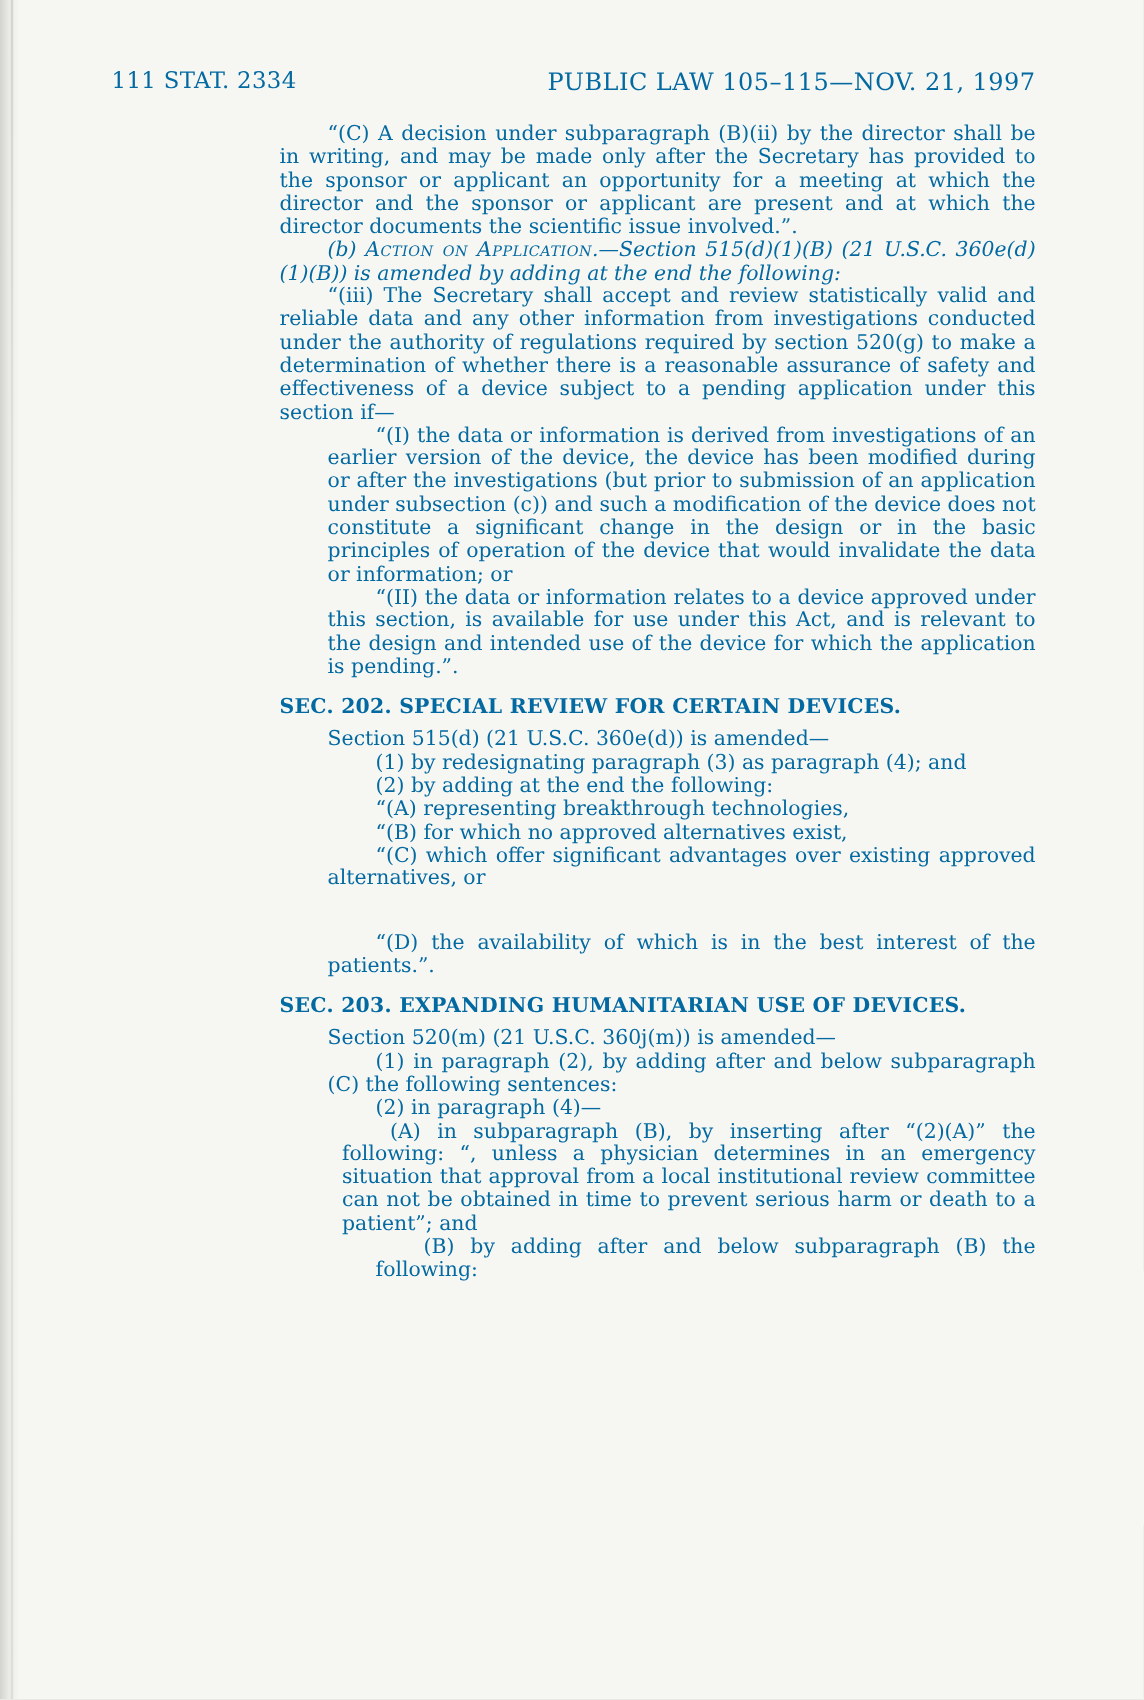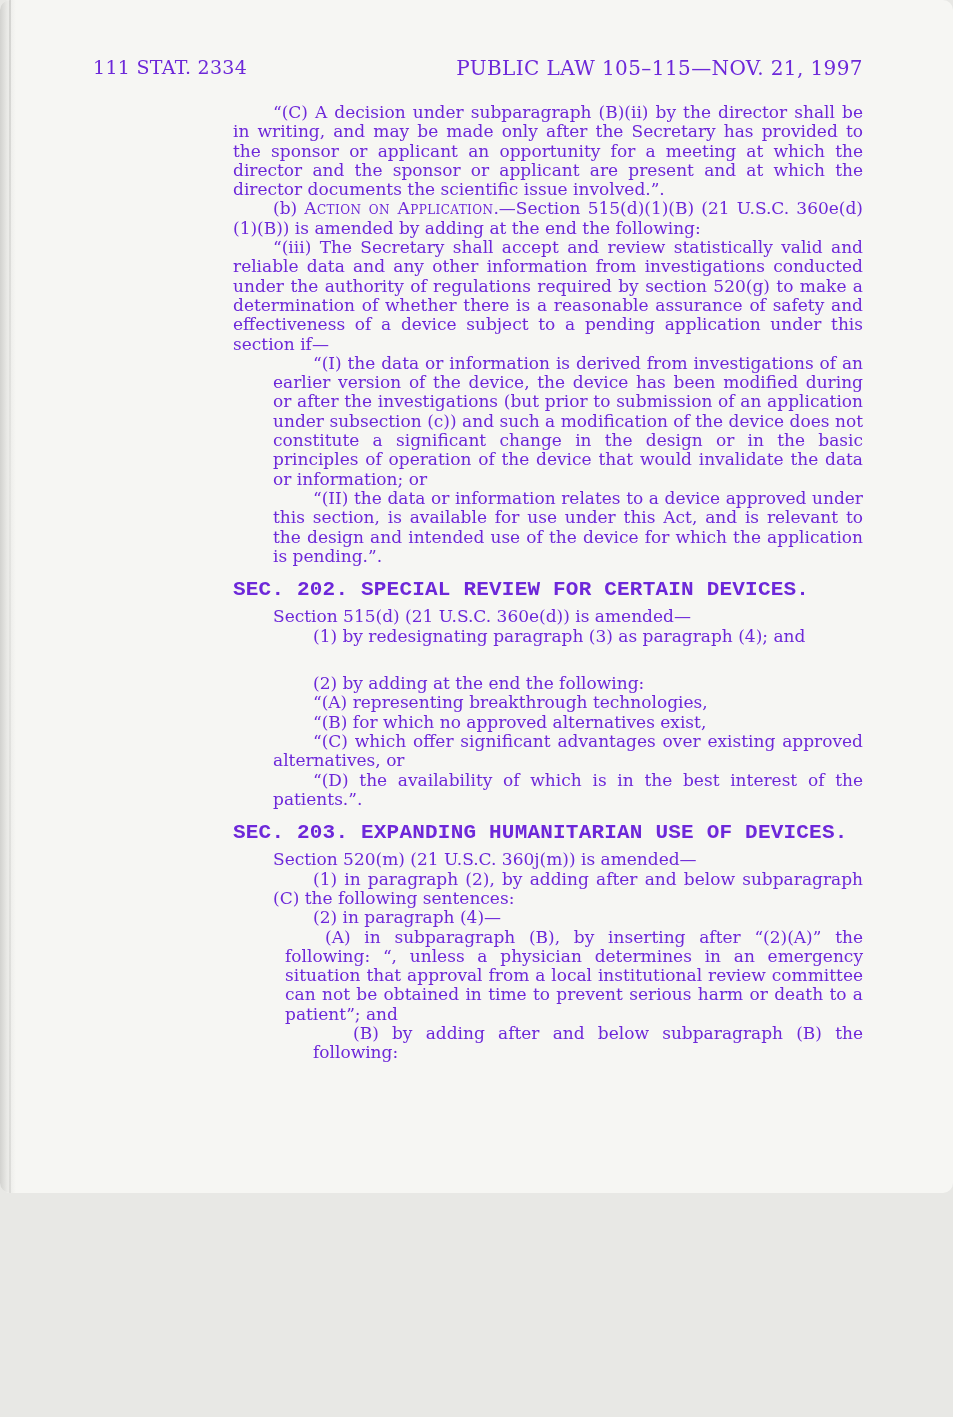--- a/index.html
+++ b/index.html
@@ -1,24 +1,23 @@
 <!DOCTYPE html>
 <html><head>
 <meta charset="utf-8">
 <style>
   html, body { margin: 0; padding: 0; background: #e8e8e5; }
   .page {
     position: relative;
     width: 953px;
-    height: 1193px;
+    height: 1416px;
     background: #f6f6f3;
     overflow: hidden;
     font-family: "DejaVu Serif", serif;
-    color: #6d28d9;
-    border-radius: 10px;
+    color: #0369a1;
   }
   .scan-edge {
     position: absolute;
     left: 0; top: 0; bottom: 0;
     width: 16px;
     background: linear-gradient(90deg, #d2d2cf 0px, #e9e9e6 7px, #f6f6f3 16px);
   }
   .scan-edge-line {
     position: absolute;
     left: 9px; top: 0; bottom: 0;
@@ -46,54 +45,53 @@
     position: absolute;
     left: 233px; top: 103px;
     width: 630px;
     font-size: 17px;
     line-height: 19.3px;
     text-align: justify;
   }
   .doc-body p { margin: 0; }
   .doc-body p.heading {
     font-weight: bold;
-    font-size: 21px;
+    font-size: 17px;
     letter-spacing: .2px;
     margin-top: 14px;
     margin-bottom: 8px;
     text-align: left;
-    font-family: Liberation Mono, monospace;
   }
   .sc { font-variant: small-caps; letter-spacing: .4px; }
 </style>
 </head>
 <body>
 
 <div class="page">
   <div class="scan-edge"></div>
   <div class="scan-edge-line"></div>
 
   <div class="header-left">111 STAT. 2334</div>
 
   <div class="header-center">PUBLIC LAW 105–115—NOV. 21, 1997</div>
 
   <div class="doc-body">
       <p class="body" style="margin-left: 0px; text-indent: 40px;">“(C) A decision under subparagraph (B)(ii) by the director shall be in writing, and may be made only after the Secretary has provided to the sponsor or applicant an opportunity for a meeting at which the director and the sponsor or applicant are present and at which the director documents the scientific issue involved.”.</p>
-      <p class="body" style="margin-left: 0px; text-indent: 40px;"><span>(b) </span><span class="sc">Action on Application</span><span>.—Section 515(d)(1)(B) (21 U.S.C. 360e(d)(1)(B)) is amended by adding at the end the following:</span></p>
+      <p class="body" style="margin-left: 0px; text-indent: 40px; font-style: italic;"><span>(b) </span><span class="sc">Action on Application</span><span>.—Section 515(d)(1)(B) (21 U.S.C. 360e(d)(1)(B)) is amended by adding at the end the following:</span></p>
       <p class="body" style="margin-left: 0px; text-indent: 40px;">“(iii) The Secretary shall accept and review statistically valid and reliable data and any other information from investigations conducted under the authority of regulations required by section 520(g) to make a determination of whether there is a reasonable assurance of safety and effectiveness of a device subject to a pending application under this section if—</p>
       <p class="body" style="margin-left: 40px; text-indent: 40px;">“(I) the data or information is derived from investigations of an earlier version of the device, the device has been modified during or after the investigations (but prior to submission of an application under subsection (c)) and such a modification of the device does not constitute a significant change in the design or in the basic principles of operation of the device that would invalidate the data or information; or</p>
       <p class="body" style="margin-left: 40px; text-indent: 40px;">“(II) the data or information relates to a device approved under this section, is available for use under this Act, and is relevant to the design and intended use of the device for which the application is pending.”.</p>
       <p class="heading" style="margin-left: 0px;">SEC. 202. SPECIAL REVIEW FOR CERTAIN DEVICES.</p>
       <p class="body" style="margin-left: 0px; text-indent: 40px;">Section 515(d) (21 U.S.C. 360e(d)) is amended—</p>
       <p class="body" style="margin-left: 40px; text-indent: 40px;">(1) by redesignating paragraph (3) as paragraph (4); and</p>
-      <p class="body" style="margin-left: 40px; text-indent: 40px; margin-top: 28px;">(2) by adding at the end the following:</p>
+      <p class="body" style="margin-left: 40px; text-indent: 40px;">(2) by adding at the end the following:</p>
       <p class="body" style="margin-left: 40px; text-indent: 40px;">“(A) representing breakthrough technologies,</p>
       <p class="body" style="margin-left: 40px; text-indent: 40px;">“(B) for which no approved alternatives exist,</p>
       <p class="body" style="margin-left: 40px; text-indent: 40px;">“(C) which offer significant advantages over existing approved alternatives, or</p>
-      <p class="body" style="margin-left: 40px; text-indent: 40px;">“(D) the availability of which is in the best interest of the patients.”.</p>
+      <p class="body" style="margin-left: 40px; text-indent: 40px; margin-top: 34px;">“(D) the availability of which is in the best interest of the patients.”.</p>
       <p class="heading" style="margin-left: 0px;">SEC. 203. EXPANDING HUMANITARIAN USE OF DEVICES.</p>
       <p class="body" style="margin-left: 0px; text-indent: 40px;">Section 520(m) (21 U.S.C. 360j(m)) is amended—</p>
       <p class="body" style="margin-left: 40px; text-indent: 40px;">(1) in paragraph (2), by adding after and below subparagraph (C) the following sentences:</p>
       <p class="body" style="margin-left: 40px; text-indent: 40px;">(2) in paragraph (4)—</p>
       <p class="body" style="margin-left: 52px; text-indent: 40px;">(A) in subparagraph (B), by inserting after “(2)(A)” the following: “, unless a physician determines in an emergency situation that approval from a local institutional review committee can not be obtained in time to prevent serious harm or death to a patient”; and</p>
       <p class="body" style="margin-left: 80px; text-indent: 40px;">(B) by adding after and below subparagraph (B) the following:</p>
     </div>
 </div>
 
 </body></html>

